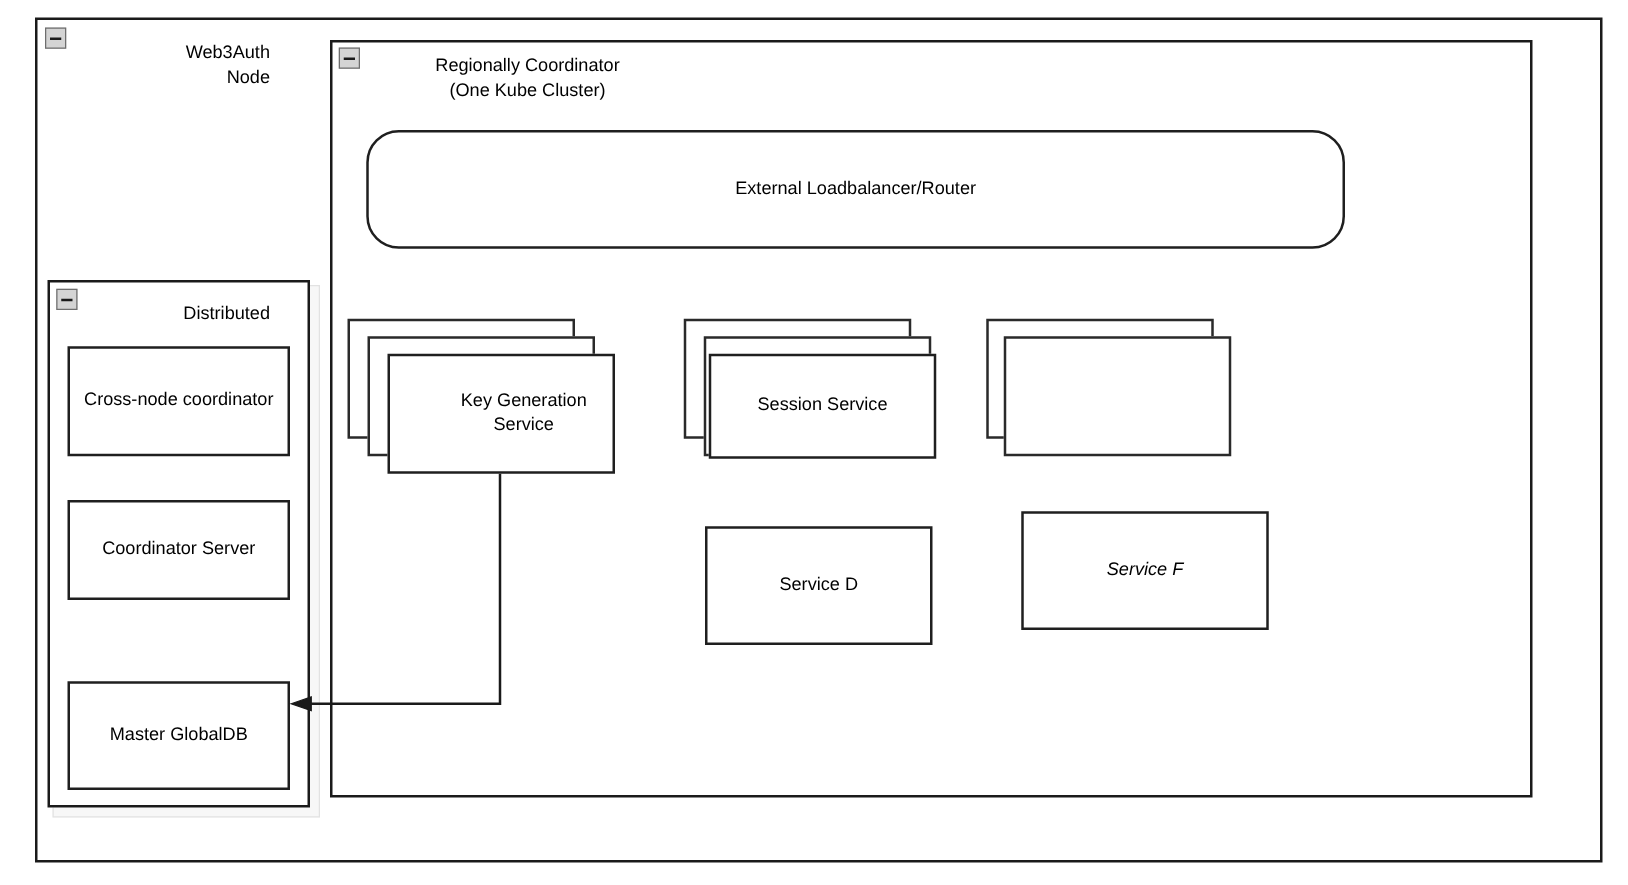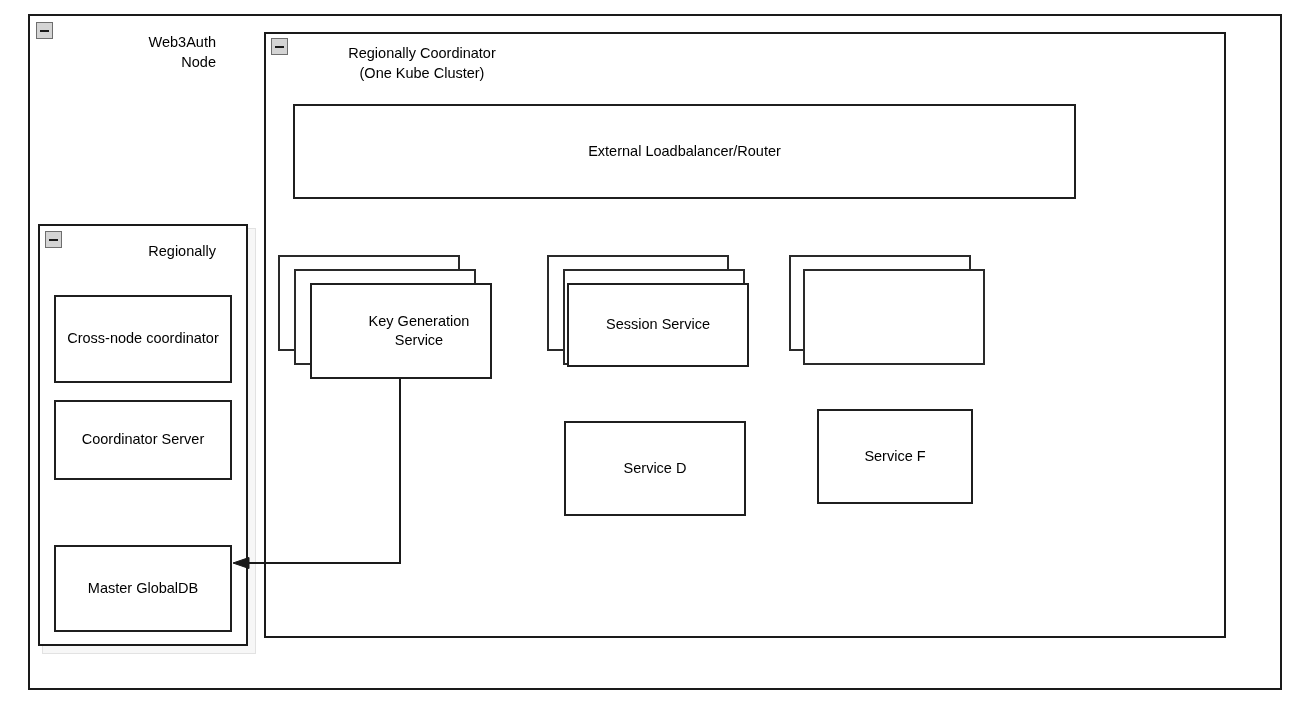--- a/index.html
+++ b/index.html
@@ -108,49 +108,49 @@
 
   <div class="abs container-box" style="left:264px; top:32px; width:962px; height:606px;"></div>
 
   <div class="abs" style="left:271px; top:38px;">
     <div class="collapse-icon"></div>
   </div>
 
   <div class="abs container-title" style="left:292px; top:43px; width:260px;">Regionally Coordinator
 (One Kube Cluster)</div>
 
-  <div class="abs node-box" style="left:293px; top:104px; width:783px; height:95px;">External Loadbalancer/Router</div>
+  <div class="abs node-box" style="left:293px; top:104px; width:783px; height:95px;border-radius:26px;">External Loadbalancer/Router</div>
 
   <div class="abs stack-layer" style="left:278px; top:255px; width:182px; height:96px;"></div>
   <div class="abs stack-layer" style="left:294px; top:269px; width:182px; height:96px;"></div>
   <div class="abs node-box" style="left:310px; top:283px; width:182px; height:96px;padding-left:36px;">Key Generation
 Service</div>
 
   <div class="abs stack-layer" style="left:547px; top:255px; width:182px; height:96px;"></div>
   <div class="abs stack-layer" style="left:563px; top:269px; width:182px; height:96px;"></div>
   <div class="abs node-box" style="left:567px; top:283px; width:182px; height:84px;">Session Service</div>
 
   <div class="abs stack-layer" style="left:789px; top:255px; width:182px; height:96px;"></div>
   <div class="abs stack-layer" style="left:803px; top:269px; width:182px; height:96px;"></div>
 
   <div class="abs node-box" style="left:564px; top:389px; width:182px; height:95px;margin-top:32px;">Service D</div>
 
-  <div class="abs node-box" style="left:817px; top:409px; width:156px; height:95px;">Service F</div>
+  <div class="abs node-box" style="left:817px; top:409px; width:198px; height:95px;font-style:italic;">Service F</div>
 
   <div class="abs shadow-frame" style="left:42px; top:228px; width:214px; height:426px;"></div>
 
   <div class="abs container-box" style="left:38px; top:224px; width:210px; height:422px;"></div>
 
   <div class="abs" style="left:45px; top:231px;">
     <div class="collapse-icon"></div>
   </div>
 
-  <div class="abs container-title title-left" style="left:66px; top:241px; width:150px;">Regionally</div>
+  <div class="abs container-title title-left" style="left:66px; top:241px; width:150px;">Distributed</div>
 
-  <div class="abs node-box" style="left:54px; top:295px; width:178px; height:88px;">Cross-node
+  <div class="abs node-box" style="left:54px; top:277px; width:178px; height:88px;">Cross-node
 coordinator</div>
 
   <div class="abs node-box" style="left:54px; top:545px; width:178px; height:87px;">Master GlobalDB</div>
 
   <div class="abs node-box" style="left:54px; top:400px; width:178px; height:80px;">Coordinator Server</div>
 
   <svg class="connector" viewBox="0 0 1302 708">
     <g>
       <path d="M 400 379 L 400 563 L 243 563" fill="none" stroke="#1a1a1a" stroke-width="2" stroke-linejoin="miter" stroke-linecap="butt"></path>
       <polygon points="233,563 249,557.5 249,568.5" fill="#1a1a1a" stroke="#1a1a1a" stroke-width="1"></polygon>

